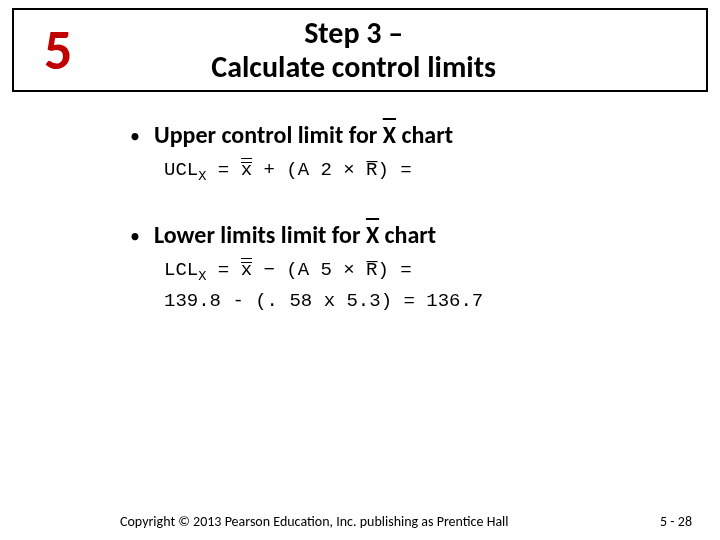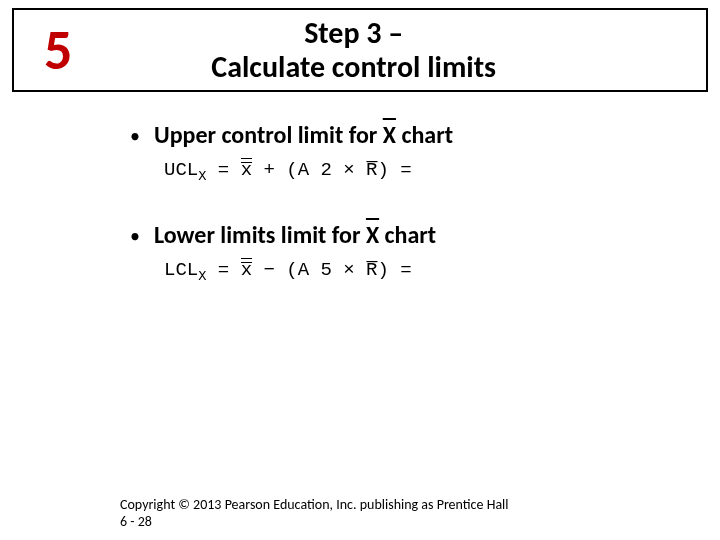--- a/index.html
+++ b/index.html
@@ -81,21 +81,20 @@
   .footer {
     position: absolute;
     left: 0; right: 0;
     bottom: 10px;
     display: flex;
     justify-content: space-between;
     align-items: baseline;
     padding: 0 28px 0 120px;
     font-size: 14px;
     color: #000;
-    flex-direction: column;
   }
 </style>
 </head>
 <body>
 
 <div class="title-box">
   <div class="title-number">5</div>
   <div class="title-text">
     <span>Step 3 –</span><br>
     <span class="u">Calculate control limits</span>
@@ -120,19 +119,20 @@
   <div class="bullet-row">
     <span class="bullet">•</span>
     <span class="heading">
       <span>Lower limits limit for </span><span class="overline">X</span><span> chart</span>
     </span>
   </div>
 
   <div class="formula">
     <span>LCL</span><sub>X</sub> = <span class="dblbar">x</span><span> − (A 5  × R̅) =</span>
   </div>
+  <div class="formula">139.8 - (. 58 x 5.3) = 136.7</div>
 
 </div>
 
 <div class="footer">
   <span>Copyright © 2013 Pearson Education, Inc. publishing as Prentice Hall</span>
-  <span>6 - 28</span>
+  <span>5 - 28</span>
 </div>
 
 </body></html>

